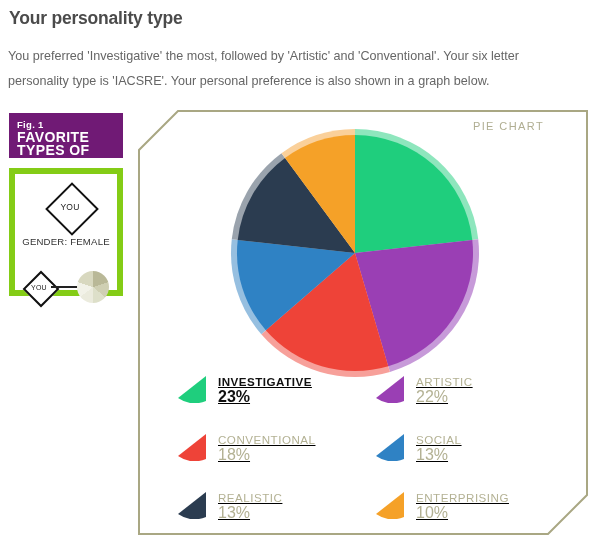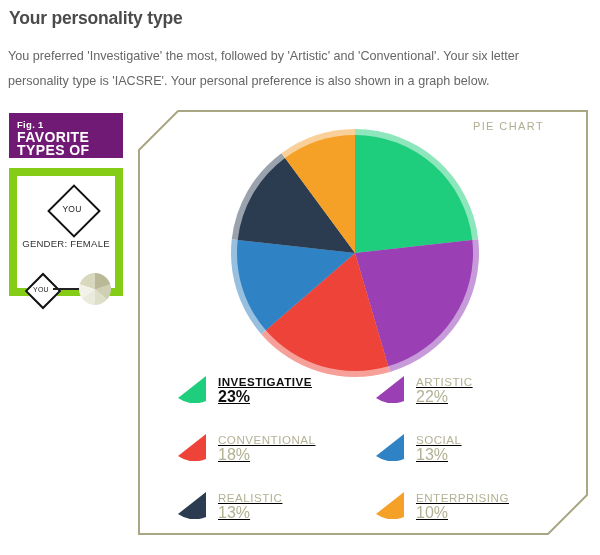--- a/index.html
+++ b/index.html
@@ -65,21 +65,21 @@
     line-height: 13px;
     text-transform: uppercase;
   }
 
   #you-card {
     position: absolute;
     left: 9px;
     top: 168px;
     width: 114px;
     height: 128px;
-    border: 8px solid #84cc16;
+    border: 6px solid #84cc16;
     background: #ffffff;
     box-sizing: border-box;
   }
   .diamond-wrap {
     position: relative;
     display: inline-block;
   }
   .diamond-shape {
     border: 2px solid #111111;
     background: #ffffff;

